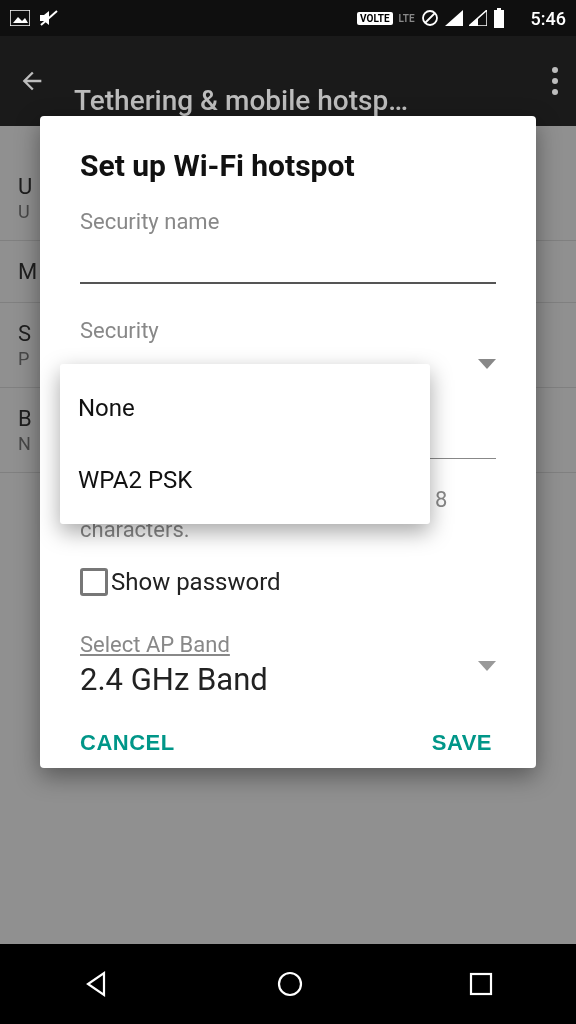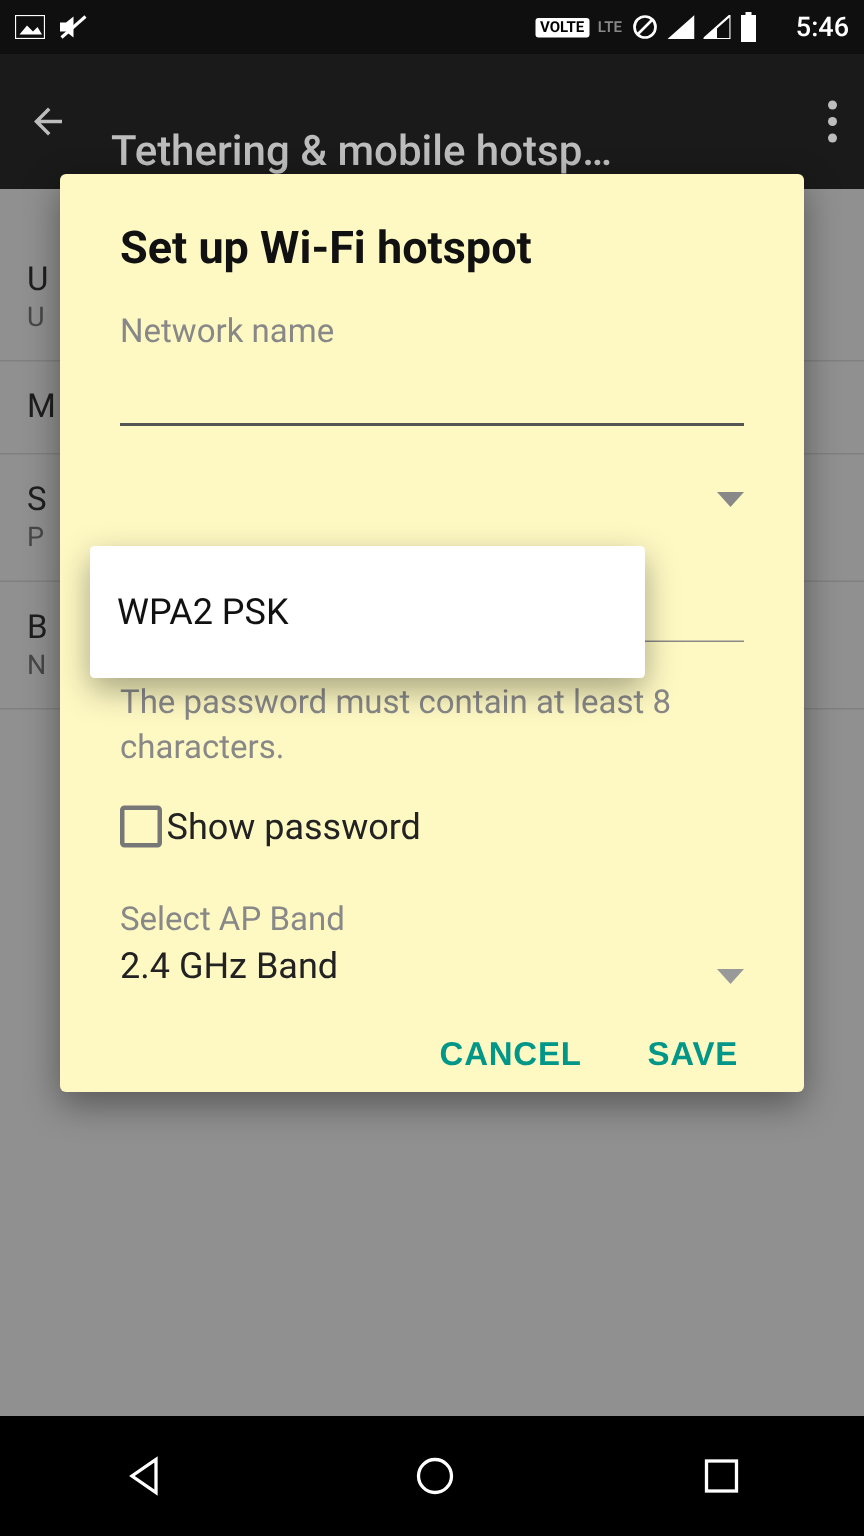--- a/index.html
+++ b/index.html
@@ -59,21 +59,21 @@
       padding-top: 30px;
       color: #333;
     }
     .bg-item { padding: 18px 18px; border-bottom: 1px solid #d6d6d6; font-size:22px; }
     .bg-item .sub { color:#777; font-size:18px; margin-top:2px; }
     .dialog {
       position: absolute;
       top: 116px;
       left: 40px;
       right: 40px;
-      background: #fef9c3;
+      background: #ffffff;
       border-radius: 4px;
       box-shadow: 0 8px 24px rgba(0,0,0,.4);
       padding: 32px 40px 12px 40px;
     }
     .dialog-title {
       font-size: 30px;
       font-weight: 700;
       color: #111;
       margin-bottom: 26px;
     }
@@ -119,33 +119,34 @@
       cursor: pointer;
     }
     .checkbox-box {
       width: 28px; height: 28px;
       border: 3px solid #777;
       border-radius: 3px;
     }
     .ap-label {
       color: #888;
       font-size: 22px;
+      text-decoration: underline;
     }
     .ap-row {
       display: flex;
-      align-items: flex-end;
-      font-size: 24px;
+      align-items: flex-start;
+      font-size: 31px;
       color: #222;
       padding: 4px 0 16px 0;
       cursor: pointer;
     }
     .ap-row .chev { margin-left: auto; color:#999; }
     .dialog-actions {
       display: flex;
-      justify-content: flex-end;
+      justify-content: space-between;
       gap: 44px;
       margin-top: 16px;
       padding-right: 4px;
     }
     .dialog-btn {
       background: none;
       border: none;
       color: #009688;
       font-size: 22px;
       font-weight: 700;
@@ -262,23 +263,24 @@
       <div>B</div>
       <div class="sub">N</div>
     </div>
   </div>
 </div>
 <div class="scrim"></div>
 
 <div class="dialog">
   <div class="dialog-title">Set up Wi-Fi hotspot</div>
 
-  <div class="field-label">Network name</div>
+  <div class="field-label">Security name</div>
   <input class="text-input" type="text" value="" style="">
 
+  <div class="field-label">Security</div>
   <div class="select-row" style="height:110px; align-items:flex-start;">
     <span></span>
     <span class="chev">
       <svg width="18" height="12" viewBox="0 0 18 12">
           <polygon points="0,0 18,0 9,10" fill="#888"></polygon>
         </svg>
     </span>
   </div>
 
   <div class="helper-text">The password must contain at least 8 characters.</div>
@@ -298,20 +300,21 @@
     </span>
   </div>
 
   <div class="dialog-actions">
     <button class="dialog-btn">CANCEL</button>
     <button class="dialog-btn">SAVE</button>
   </div>
 </div>
 
 <div class="dropdown-menu">
+  <div class="dropdown-item">None</div>
   <div class="dropdown-item">WPA2 PSK</div>
 </div>
 
 <div class="navbar">
   <span class="nav-btn">
     <svg width="30" height="30" viewBox="0 0 30 30">
         <polygon points="22,4 22,26 6,15" fill="none" stroke="#fff" stroke-width="2.2"></polygon>
       </svg>
   </span>
   <span class="nav-btn">

